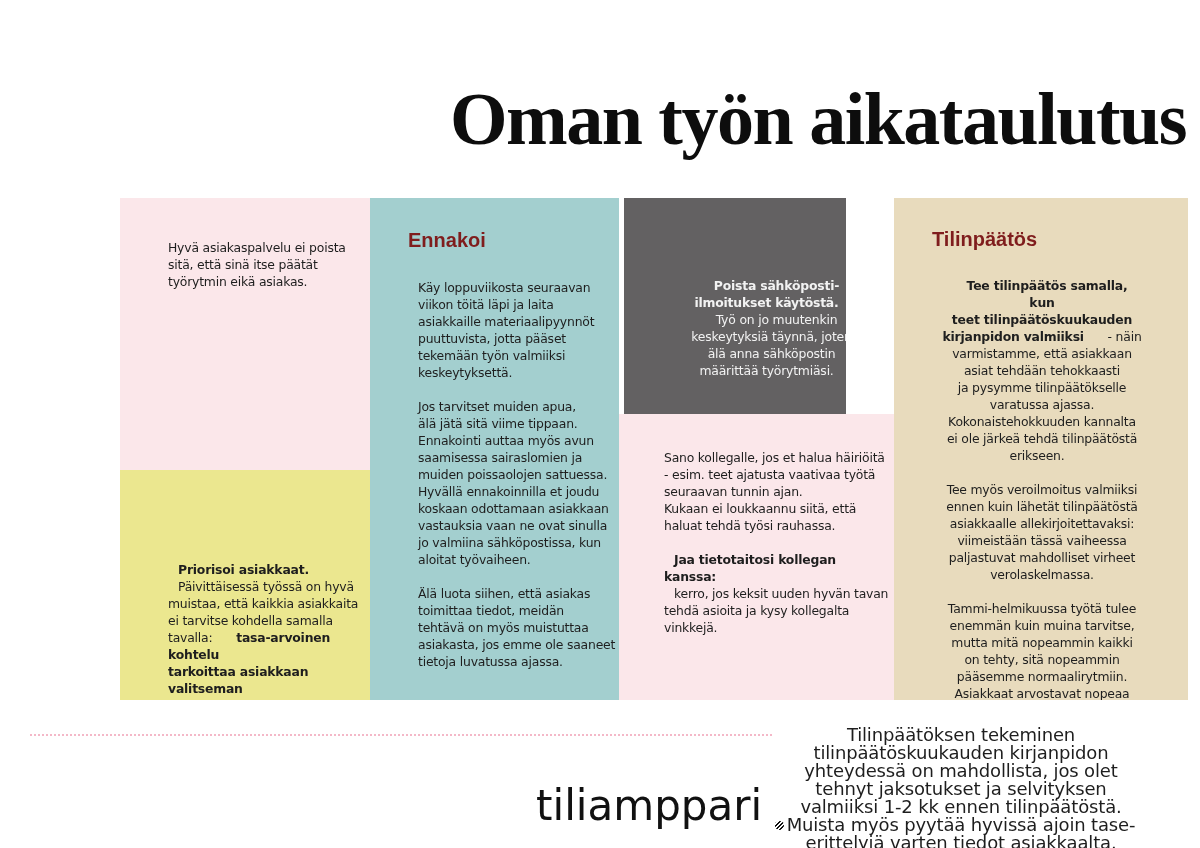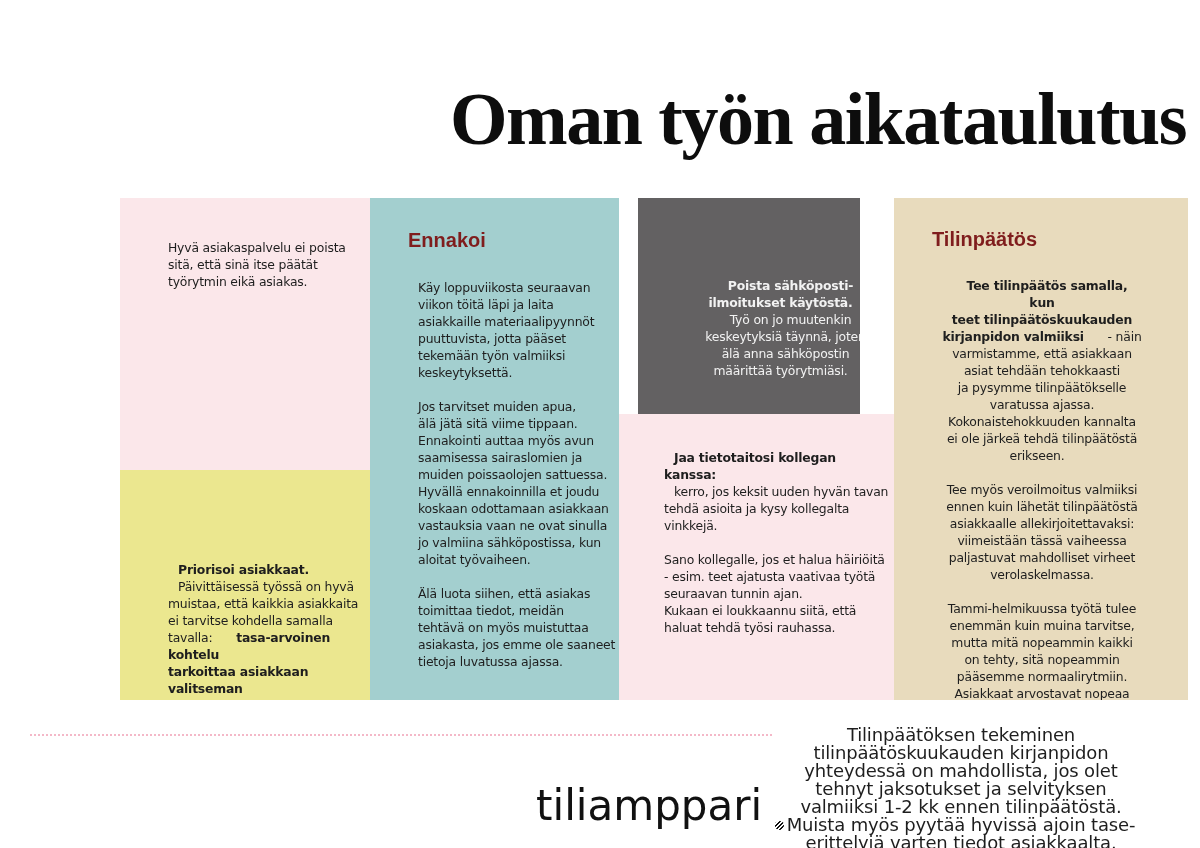--- a/index.html
+++ b/index.html
@@ -10,21 +10,21 @@
       position: absolute; left: 420px; top: 44px; width: 700px;
       font-family: "Liberation Serif", "DejaVu Serif", serif;
       font-size: 74px; line-height: 90px; color: #0d0d0d; letter-spacing: -1.5px;
       white-space: nowrap;
     }
 
     .panel { position: absolute; overflow: hidden; }
     .p-pink-top   { left: 90px;  top: 168px; width: 250px; height: 304px; background: #fbe7ea; }
     .p-yellow     { left: 90px;  top: 440px; width: 250px; height: 230px; background: #ebe78f; }
     .p-teal       { left: 340px; top: 168px; width: 249px; height: 502px; background: #a3cfcf; }
-    .p-gray       { left: 608px; top: 168px; width: 222px; height: 216px; background: #636162; }
+    .p-gray       { left: 594px; top: 168px; width: 222px; height: 216px; background: #636162; }
     .p-pink-mid   { left: 589px; top: 384px; width: 275px; height: 286px; background: #fbe7ea; }
     .p-beige      { left: 864px; top: 168px; width: 294px; height: 502px; background: #e8dbbd; }
 
     .txt {
       font-family: "DejaVu Sans", sans-serif;
       font-size: 12.4px; line-height: 17px; color: #1e1e1e;
       letter-spacing: -0.2px;
     }
     .txt p { margin-bottom: 17px; white-space: pre-line; }
     .txt p:last-child { margin-bottom: 0; }
@@ -125,28 +125,28 @@
     <p><span class="b" style="white-space:pre-line">Poista sähköposti-
 ilmoitukset käytöstä.</span><br><span style="white-space:pre-line">Työ on jo muutenkin
 keskeytyksiä täynnä, joten
 älä anna sähköpostin
 määrittää työrytmiäsi.</span></p>
   </div>
 </section>
 
 <section class="panel p-pink-mid">
   <div class="txt">
-    <p><span class="b">Jaa tietotaitosi kollegan kanssa:</span><br><span style="white-space:pre-line">kerro, jos keksit uuden hyvän tavan
-tehdä asioita ja kysy kollegalta
-vinkkejä.</span></p>
     <p>Sano kollegalle, jos et halua häiriöitä
 - esim. teet ajatusta vaativaa työtä
 seuraavan tunnin ajan.
 Kukaan ei loukkaannu siitä, että
 haluat tehdä työsi rauhassa.</p>
+    <p><span class="b">Jaa tietotaitosi kollegan kanssa:</span><br><span style="white-space:pre-line">kerro, jos keksit uuden hyvän tavan
+tehdä asioita ja kysy kollegalta
+vinkkejä.</span></p>
   </div>
 </section>
 
 <section class="panel p-beige">
   <h2 class="heading">Tilinpäätös</h2>
   <div class="txt">
     <p><span class="b" style="white-space:pre-line">Tee tilinpäätös samalla, kun
 teet tilinpäätöskuukauden
 kirjanpidon valmiiksi</span><span style="white-space:pre-line"> - näin
 varmistamme, että asiakkaan

